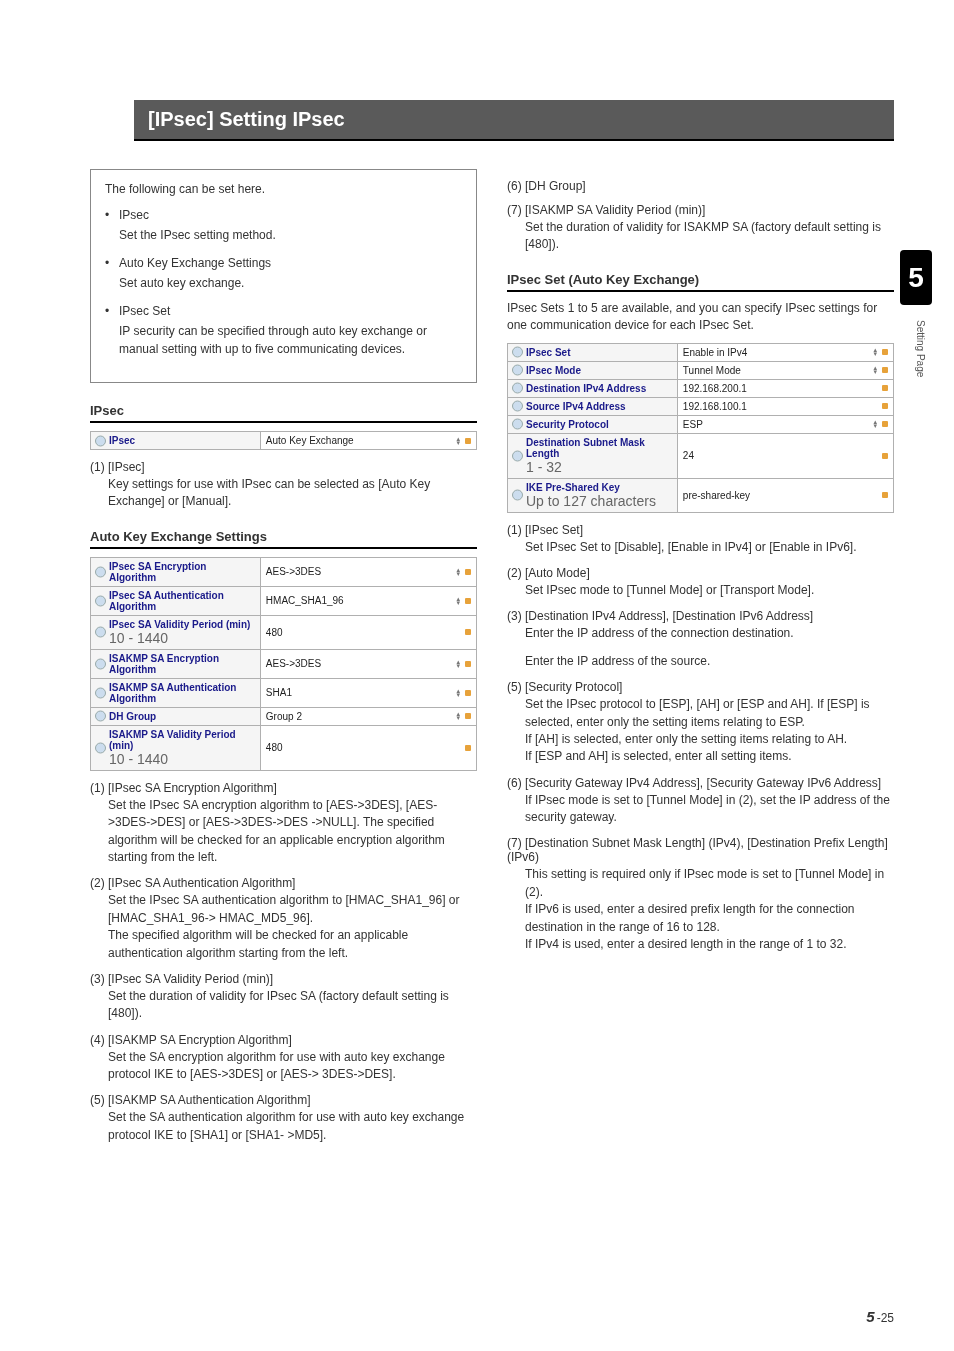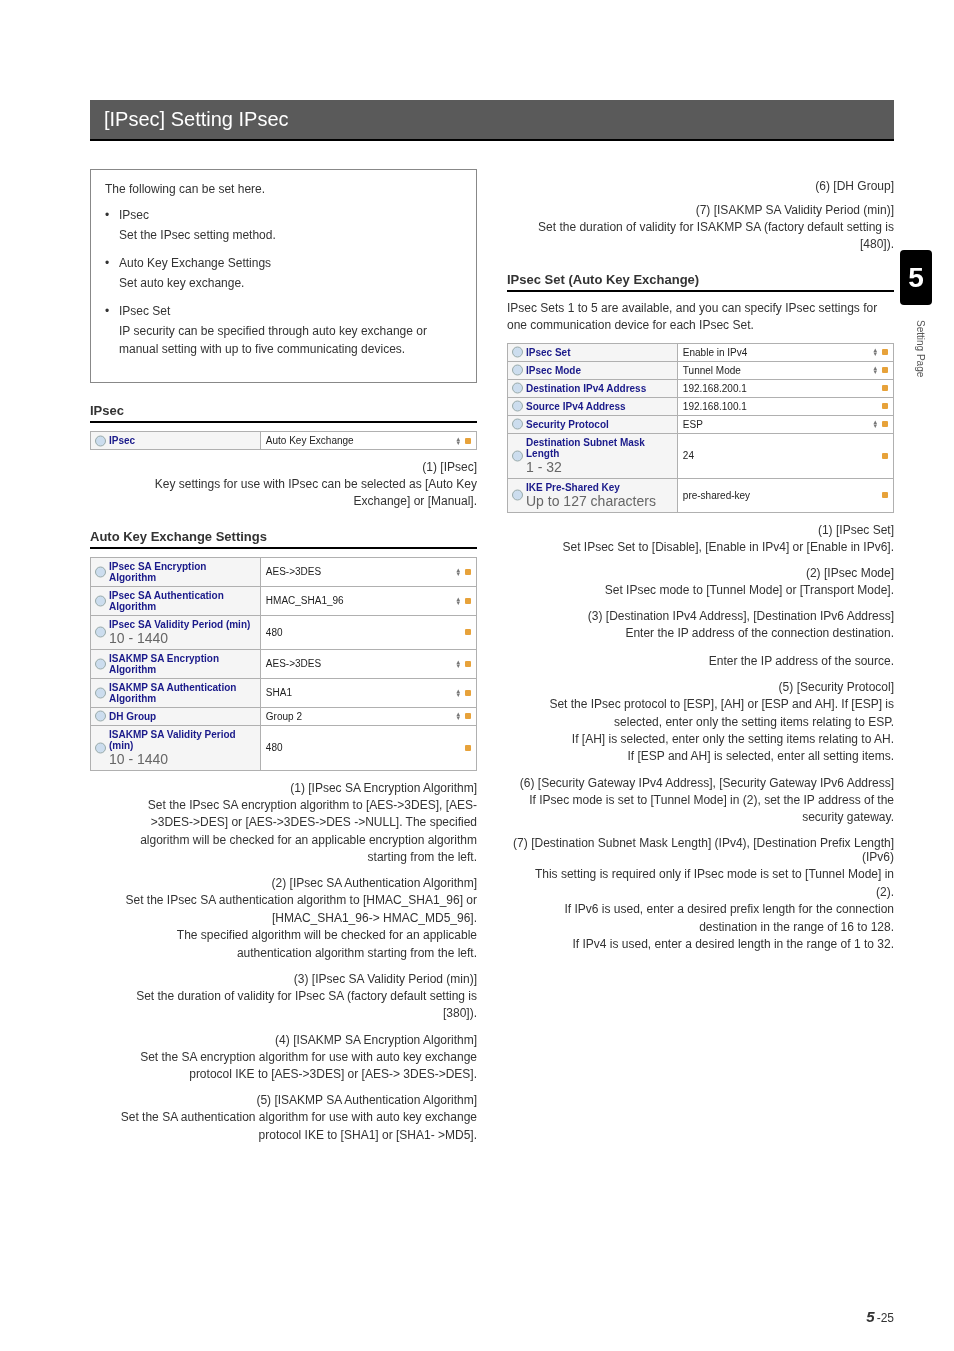--- a/index.html
+++ b/index.html
@@ -16,23 +16,24 @@
       padding: 100px 60px 40px 90px;
       display: flex;
       flex-direction: column;
       height: 100%;
     }
     .title-bar {
       background: #5a5a5a;
       color: #fff;
       padding: 8px 14px;
       font-size: 20px;
-      font-weight: normal;
+      font-weight: bold;
       border-bottom: 2px solid #000;
       margin-bottom: 28px;
+      margin-left: 44px;
     }
     .columns {
       display: flex;
       gap: 30px;
       flex: 1;
     }
     .col { width: 50%; }
     .side-tab {
       position: absolute;
       right: 22px;
@@ -68,21 +69,21 @@
     .intro-box .item::before { content: "•"; position: absolute; left: 0; }
     .intro-box .item-title { font-weight: normal; }
     .intro-box .item-desc { margin-top: 2px; }
     .section-head {
       font-weight: bold;
       font-size: 13px;
       margin: 18px 0 8px;
       padding-bottom: 3px;
       border-bottom: 2px solid #000;
     }
-    .param { margin: 10px 0 0 0; text-align: right; }
+    .param { margin: 10px 0 0 0; }
     .param-head { font-size: 12px; margin-bottom: 2px; }
     .param-body { font-size: 12px; line-height: 1.45; padding-left: 18px; }
     .para { font-size: 12px; line-height: 1.45; margin: 8px 0; }
     .ui-table {
       width: 100%;
       border-collapse: collapse;
       font-size: 10px;
       margin: 6px 0 10px;
     }
     .ui-table td {
@@ -220,21 +221,21 @@
           <div class="param">
             <div class="param-head"><span>(1)</span> <span>[IPsec SA Encryption Algorithm]</span></div>
             <div class="param-body">Set the IPsec SA encryption algorithm to [AES-&gt;3DES], [AES-&gt;3DES-&gt;DES] or [AES-&gt;3DES-&gt;DES -&gt;NULL]. The specified algorithm will be checked for an applicable encryption algorithm starting from the left.</div>
           </div>
           <div class="param">
             <div class="param-head"><span>(2)</span> <span>[IPsec SA Authentication Algorithm]</span></div>
             <div class="param-body">Set the IPsec SA authentication algorithm to [HMAC_SHA1_96] or [HMAC_SHA1_96-&gt; HMAC_MD5_96].<br>The specified algorithm will be checked for an applicable authentication algorithm starting from the left.</div>
           </div>
           <div class="param">
             <div class="param-head"><span>(3)</span> <span>[IPsec SA Validity Period (min)]</span></div>
-            <div class="param-body">Set the duration of validity for IPsec SA (factory default setting is [380]).</div>
+            <div class="param-body">Set the duration of validity for IPsec SA (factory default setting is [480]).</div>
           </div>
           <div class="param">
             <div class="param-head"><span>(4)</span> <span>[ISAKMP SA Encryption Algorithm]</span></div>
             <div class="param-body">Set the SA encryption algorithm for use with auto key exchange protocol IKE to [AES-&gt;3DES] or [AES-&gt; 3DES-&gt;DES].</div>
           </div>
           <div class="param">
             <div class="param-head"><span>(5)</span> <span>[ISAKMP SA Authentication Algorithm]</span></div>
             <div class="param-body">Set the SA authentication algorithm for use with auto key exchange protocol IKE to [SHA1] or [SHA1- &gt;MD5].</div>
           </div>
         </div>
@@ -285,21 +286,21 @@
             </tr>
           </tbody>
         </table>
 
       <div id="set-params">
           <div class="param">
             <div class="param-head"><span>(1)</span> <span>[IPsec Set]</span></div>
             <div class="param-body">Set IPsec Set to [Disable], [Enable in IPv4] or [Enable in IPv6].</div>
           </div>
           <div class="param">
-            <div class="param-head"><span>(2)</span> <span>[IPsec Mode]</span></div>
+            <div class="param-head"><span>(2)</span> <span>[Auto Mode]</span></div>
             <div class="param-body">Set IPsec mode to [Tunnel Mode] or [Transport Mode].</div>
           </div>
           <div class="param">
             <div class="param-head"><span>(3)</span> <span>[Destination IPv4 Address], [Destination IPv6 Address]</span></div>
             <div class="param-body">Enter the IP address of the connection destination.</div>
           </div>
           <div class="param">
             <div class="param-body">Enter the IP address of the source.</div>
           </div>
           <div class="param">

